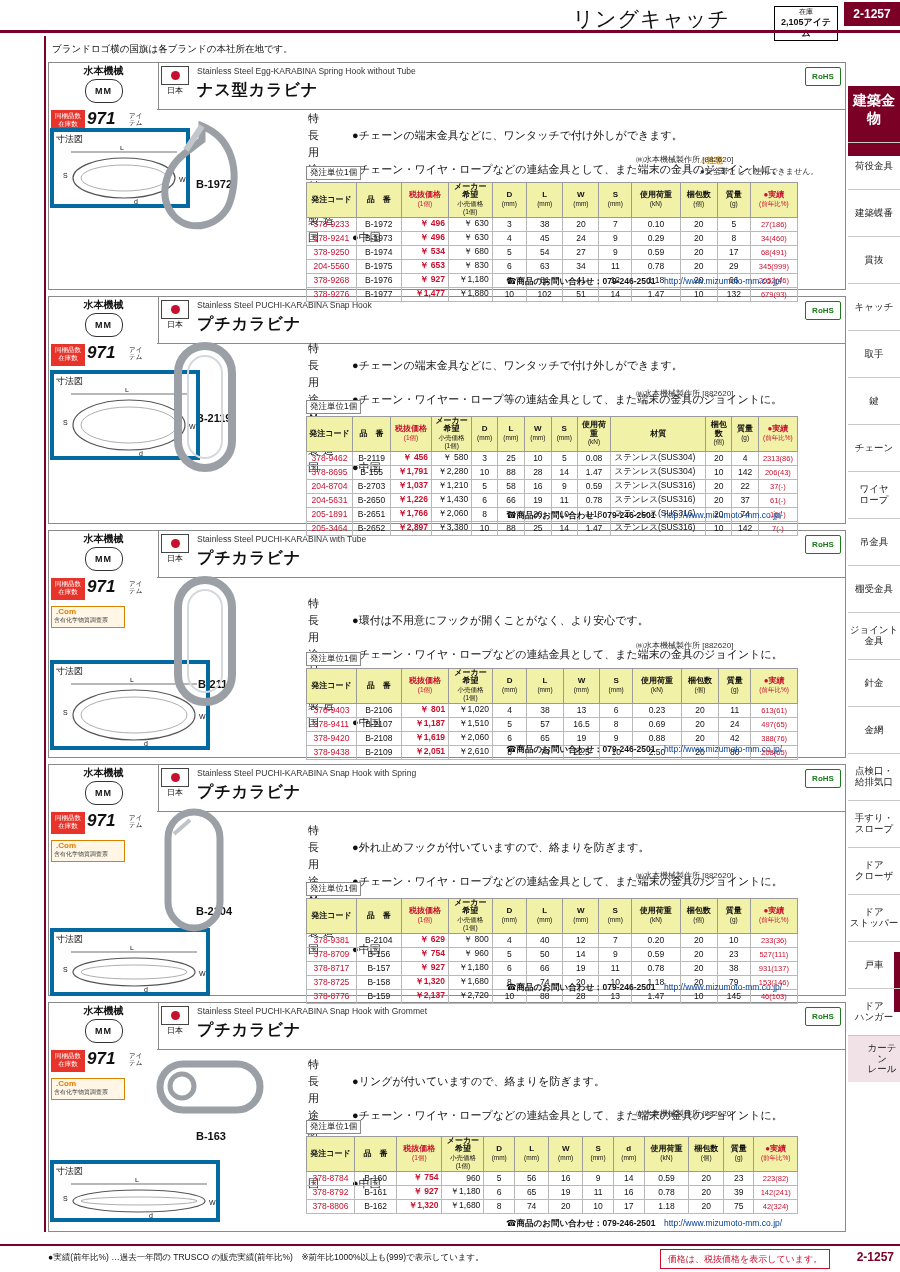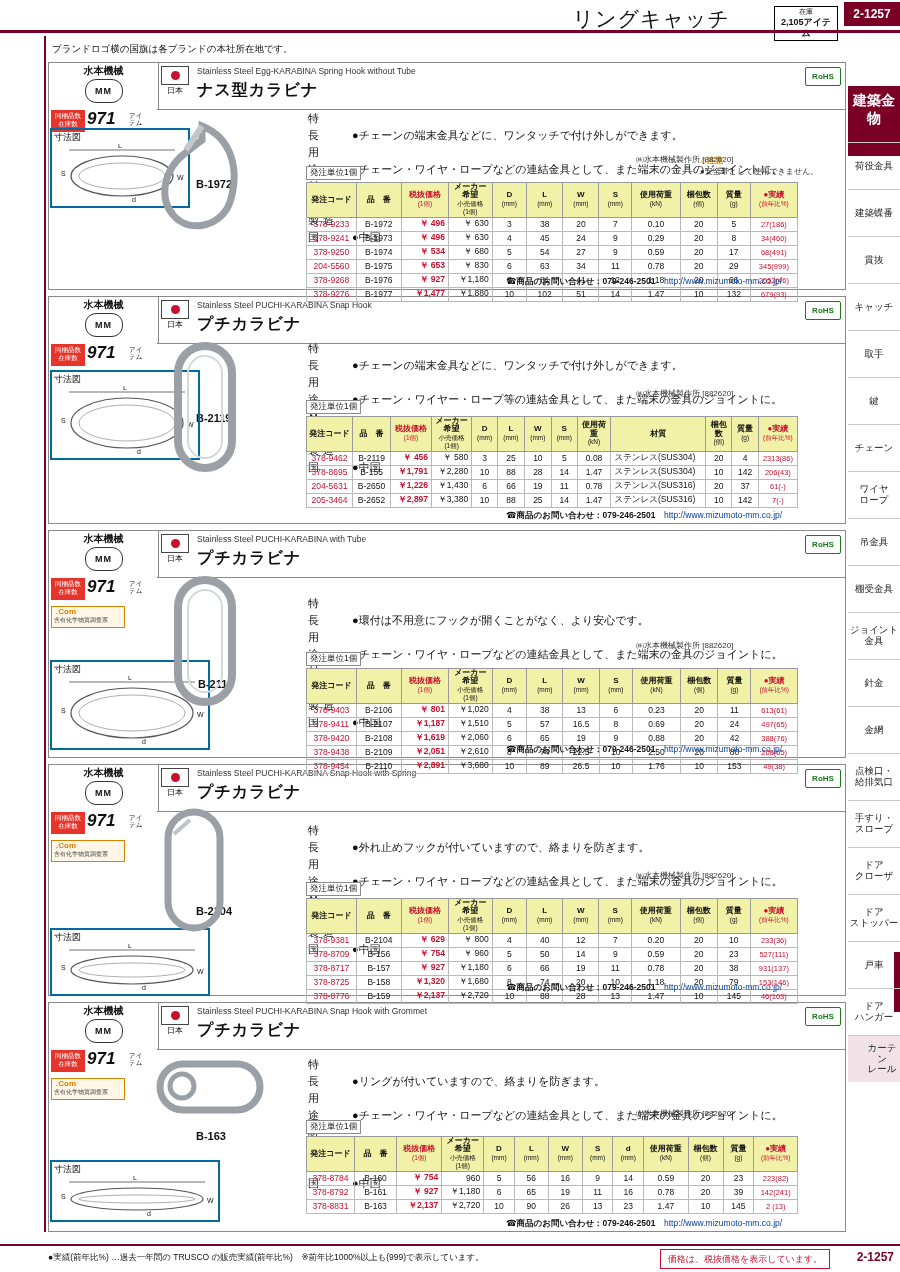--- a/index.html
+++ b/index.html
@@ -41,21 +41,21 @@
   .comtag{position:absolute;left:3px;width:72px;height:20px;border:1px solid #d98200;background:#fff6e6;}
   .comtag .c1{font-size:8px;color:#e07b00;font-weight:bold;padding-left:4px;}
   .comtag .c2{font-size:6px;color:#444;padding-left:2px;}
 
   .spec{position:absolute;font-size:11px;line-height:17px;}
   .spec .lbl{display:inline-block;width:44px;letter-spacing:4px;}
   .spec .red{color:#c8102e;font-weight:bold;}
   .warn{position:absolute;font-size:8px;color:#333;}
   .warn .w1{color:#d08b00;font-weight:bold;}
 
-  .dimbox{position:absolute;border:2px solid #0369a1;box-sizing:border-box;text-decoration:underline;}
+  .dimbox{position:absolute;border:4px solid #0369a1;box-sizing:border-box;text-decoration:underline;}
   .dimbox .dlbl{position:absolute;left:2px;top:1px;font-size:9px;}
 
   .prodlbl{position:absolute;font-size:11px;font-weight:bold;}
 
   .unit{position:absolute;font-size:8.5px;border:1px solid #8a8a8a;padding:0 3px;background:#fff;}
   .mfr{position:absolute;font-size:8px;color:#333;}
 
   table.t{position:absolute;border-collapse:collapse;font-size:8.5px;}
   table.t th{background:#f2f1a8;border:1px solid #9a9a9a;font-size:8px;font-weight:bold;padding:0 2px;line-height:1.05;}
   table.t td{border:1px solid #b9b9b9;padding:0 3px;height:13px;text-align:center;white-space:nowrap;}
@@ -436,33 +436,63 @@
           <td class="">88</td>
           <td class="">28</td>
           <td class="">14</td>
           <td class="">1.47</td>
           <td class="l">ステンレス(SUS304)</td>
           <td class="">10</td>
           <td class="">142</td>
           <td class="jis">206(43)</td>
         </tr>
         <tr>
+          <td class="code">204-8704</td>
+          <td class="">B-2703</td>
+          <td class="price">￥1,037</td>
+          <td class="mprice">￥1,210</td>
+          <td class="">5</td>
+          <td class="">58</td>
+          <td class="">16</td>
+          <td class="">9</td>
+          <td class="">0.59</td>
+          <td class="l">ステンレス(SUS316)</td>
+          <td class="">20</td>
+          <td class="">22</td>
+          <td class="jis">37(-)</td>
+        </tr>
+        <tr>
           <td class="code">204-5631</td>
           <td class="">B-2650</td>
           <td class="price">￥1,226</td>
           <td class="mprice">￥1,430</td>
           <td class="">6</td>
           <td class="">66</td>
           <td class="">19</td>
           <td class="">11</td>
           <td class="">0.78</td>
           <td class="l">ステンレス(SUS316)</td>
           <td class="">20</td>
           <td class="">37</td>
           <td class="jis">61(-)</td>
+        </tr>
+        <tr>
+          <td class="code">205-1891</td>
+          <td class="">B-2651</td>
+          <td class="price">￥1,766</td>
+          <td class="mprice">￥2,060</td>
+          <td class="">8</td>
+          <td class="">74</td>
+          <td class="">20</td>
+          <td class="">10</td>
+          <td class="">1.18</td>
+          <td class="l">ステンレス(SUS316)</td>
+          <td class="">20</td>
+          <td class="">74</td>
+          <td class="jis">16(-)</td>
         </tr>
         <tr>
           <td class="code">205-3464</td>
           <td class="">B-2652</td>
           <td class="price">￥2,897</td>
           <td class="mprice">￥3,380</td>
           <td class="">10</td>
           <td class="">88</td>
           <td class="">25</td>
           <td class="">14</td>
@@ -576,34 +606,20 @@
           <td class="mprice">￥2,610</td>
           <td class="">8</td>
           <td class="">74</td>
           <td class="">22.5</td>
           <td class="">10</td>
           <td class="">2.50</td>
           <td class="">20</td>
           <td class="">80</td>
           <td class="jis">208(65)</td>
         </tr>
-        <tr>
-          <td class="code">378-9454</td>
-          <td class="">B-2110</td>
-          <td class="price">￥2,891</td>
-          <td class="mprice">￥3,680</td>
-          <td class="">10</td>
-          <td class="">89</td>
-          <td class="">26.5</td>
-          <td class="">10</td>
-          <td class="">1.76</td>
-          <td class="">10</td>
-          <td class="">153</td>
-          <td class="jis">49(38)</td>
-        </tr>
       </tbody>
     </table>
     <div class="contact" style="left: 506px; top: 744px;"><span class="tel">☎商品のお問い合わせ：079-246-2501</span>　<span class="url">http://www.mizumoto-mm.co.jp/</span></div>
     <div class="prodlbl" style="left: 198px; top: 678px;">B-2110</div>
     <div class="dimbox" style="left: 50px; top: 660px; width: 160px; height: 90px;">
       <div class="dlbl">寸法図</div>
       <svg width="154" height="74" style="position:absolute;left:3px;top:14px">
         <ellipse cx="77" cy="37" rx="61" ry="25" fill="none" stroke="#555" stroke-width="1.2"></ellipse>
         <ellipse cx="77" cy="37" rx="53" ry="18" fill="none" stroke="#999" stroke-width="0.8"></ellipse>
         <line x1="14" y1="6" x2="140" y2="6" stroke="#333" stroke-width="0.7"></line>
@@ -802,33 +818,33 @@
           <td class="">65</td>
           <td class="">19</td>
           <td class="">11</td>
           <td class="">16</td>
           <td class="">0.78</td>
           <td class="">20</td>
           <td class="">39</td>
           <td class="jis">142(241)</td>
         </tr>
         <tr>
-          <td class="code">378-8831</td>
-          <td class="">B-163</td>
-          <td class="price">￥2,137</td>
-          <td class="mprice">￥2,720</td>
-          <td class="">10</td>
-          <td class="">90</td>
-          <td class="">26</td>
-          <td class="">13</td>
-          <td class="">23</td>
-          <td class="">1.47</td>
-          <td class="">10</td>
-          <td class="">145</td>
-          <td class="jis">2 (13)</td>
+          <td class="code">378-8806</td>
+          <td class="">B-162</td>
+          <td class="price">￥1,320</td>
+          <td class="mprice">￥1,680</td>
+          <td class="">8</td>
+          <td class="">74</td>
+          <td class="">20</td>
+          <td class="">10</td>
+          <td class="">17</td>
+          <td class="">1.18</td>
+          <td class="">20</td>
+          <td class="">75</td>
+          <td class="jis">42(324)</td>
         </tr>
       </tbody>
     </table>
     <div class="contact" style="left: 506px; top: 1218px;"><span class="tel">☎商品のお問い合わせ：079-246-2501</span>　<span class="url">http://www.mizumoto-mm.co.jp/</span></div>
     <div class="prodlbl" style="left: 196px; top: 1130px;">B-163</div>
     <div class="dimbox" style="left: 50px; top: 1160px; width: 170px; height: 62px;">
       <div class="dlbl">寸法図</div>
       <svg width="164" height="46" style="position:absolute;left:3px;top:14px">
         <ellipse cx="82" cy="23" rx="66" ry="11" fill="none" stroke="#555" stroke-width="1.2"></ellipse>
         <ellipse cx="82" cy="23" rx="58" ry="4" fill="none" stroke="#999" stroke-width="0.8"></ellipse>

